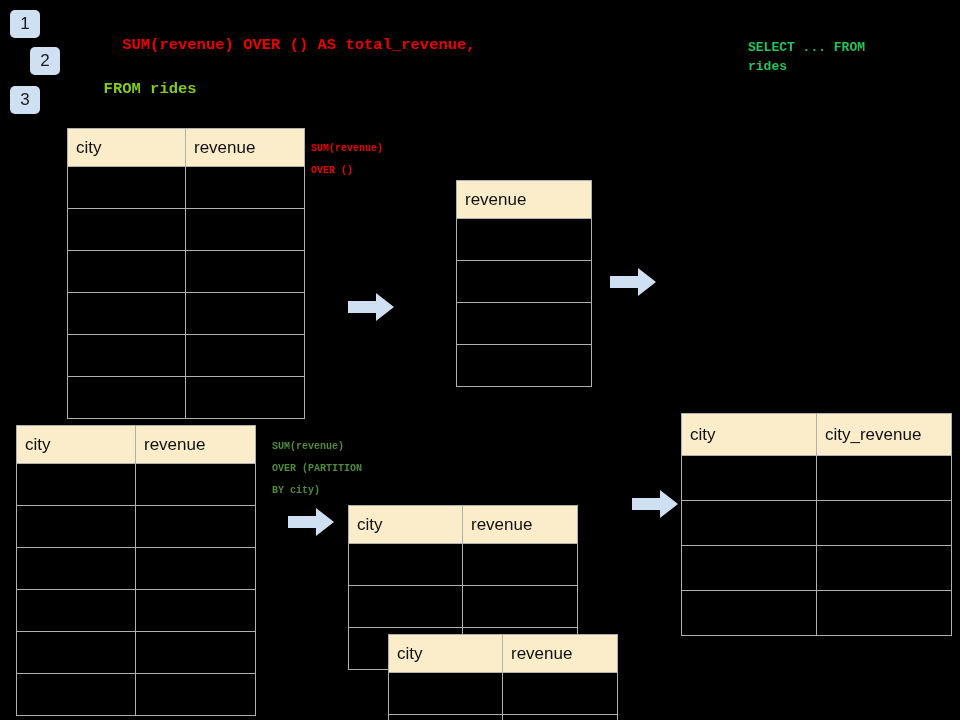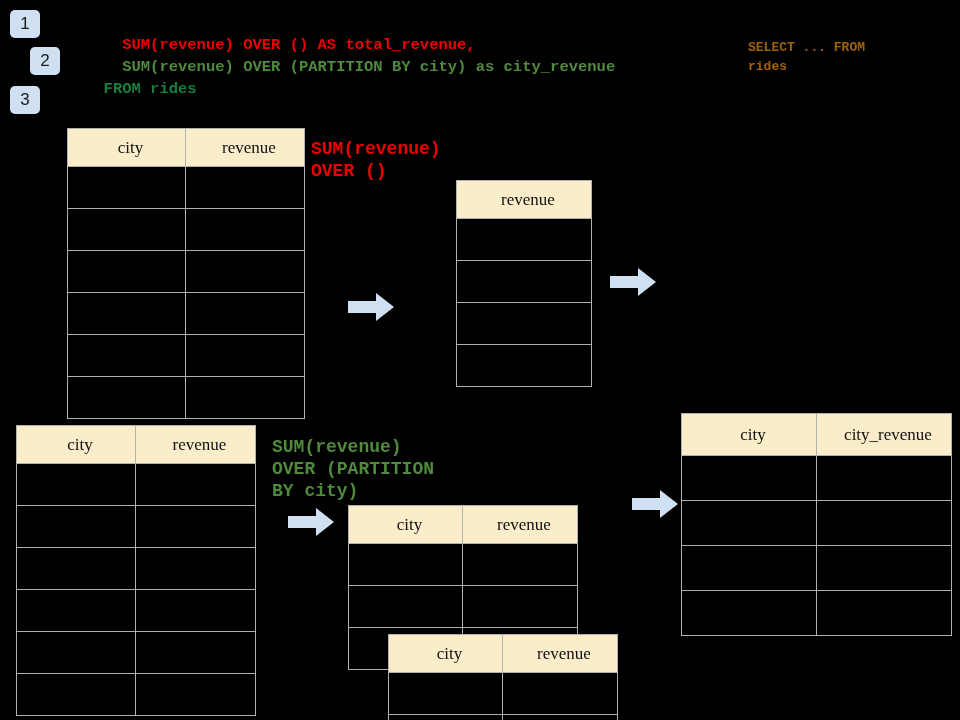--- a/index.html
+++ b/index.html
@@ -33,42 +33,42 @@
 
   
   .code {
     position: absolute;
     font-family: "Liberation Mono", monospace;
     font-weight: bold;
     white-space: pre;
     letter-spacing: 0px;
   }
   .code-main { font-size: 15.5px; line-height: 21.5px; }
-  .code-note { font-size: 18px; line-height: 22px; }
+  .code-note { font-size: 10px; line-height: 22px; }
   .code-small { font-size: 13px; line-height: 19px; font-weight: bold; }
 
   
   .tbl {
     position: absolute;
     border-collapse: collapse;
     table-layout: fixed;
     background: #000000;
   }
   .tbl td, .tbl th {
     border: 1px solid #b0b0b0;
     padding: 0;
     margin: 0;
   }
   .tbl th {
     background: #fbecca;
     color: #111111;
-    font-family: Liberation Serif, serif;
+    font-family: Liberation Sans, sans-serif;
     font-weight: normal;
     font-size: 17px;
-    text-align: center;
+    text-align: left;
     padding-left: 8px;
     box-sizing: border-box;
   }
   .tbl td {
     background: #000000;
   }
 
   
   .arrow {
     position: absolute;
@@ -79,24 +79,23 @@
 </head>
 <body>
 
 <div id="canvas">
 
   <div class="badge" style="left:10px; top:10px;">1</div>
   <div class="badge" style="left:30px; top:47px;">2</div>
   <div class="badge" style="left:10px; top:86px;">3</div>
 
   <div class="code code-main" style="left:85px; top:35px; color:#ee0000;">    SUM(revenue) OVER () AS total_revenue,</div>
-  <div class="code code-main" style="left:85px; top:57px; color:#4f8a3d;">    SUM(revenue) OVER (PARTITION BY city) as city_revenue</div>
-  <div class="code code-main" style="left:85px; top:79px; color:#15803d;text-align:right;">  FROM rides</div>
-
-  <div class="code code-small" style="left:748px; top:38px; color:#a16207;">SELECT ... FROM
+  <div class="code code-main" style="left:85px; top:79px; color:#84cc16;text-align:right;">  FROM rides</div>
+
+  <div class="code code-small" style="left:748px; top:38px; color:#22c55e;">SELECT ... FROM
 rides</div>
 
   <div class="code code-note" style="left:311px; top:138px; color:#ee0000;">SUM(revenue)
 OVER ()</div>
 
   <div class="code code-note" style="left:272px; top:436px; color:#4f8a3d;">SUM(revenue)
 OVER (PARTITION
 BY city)</div>
 
   <table class="tbl" style="left:67px; top:128px; width:237px;">

